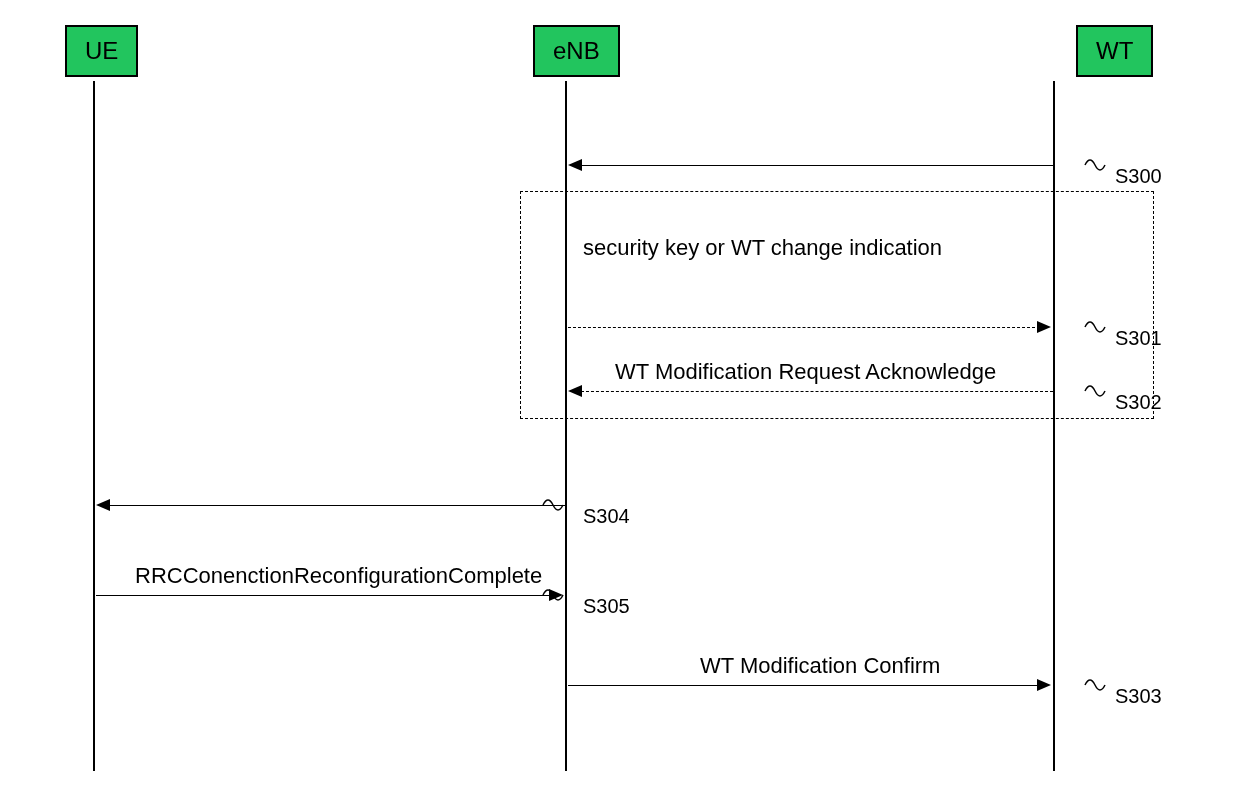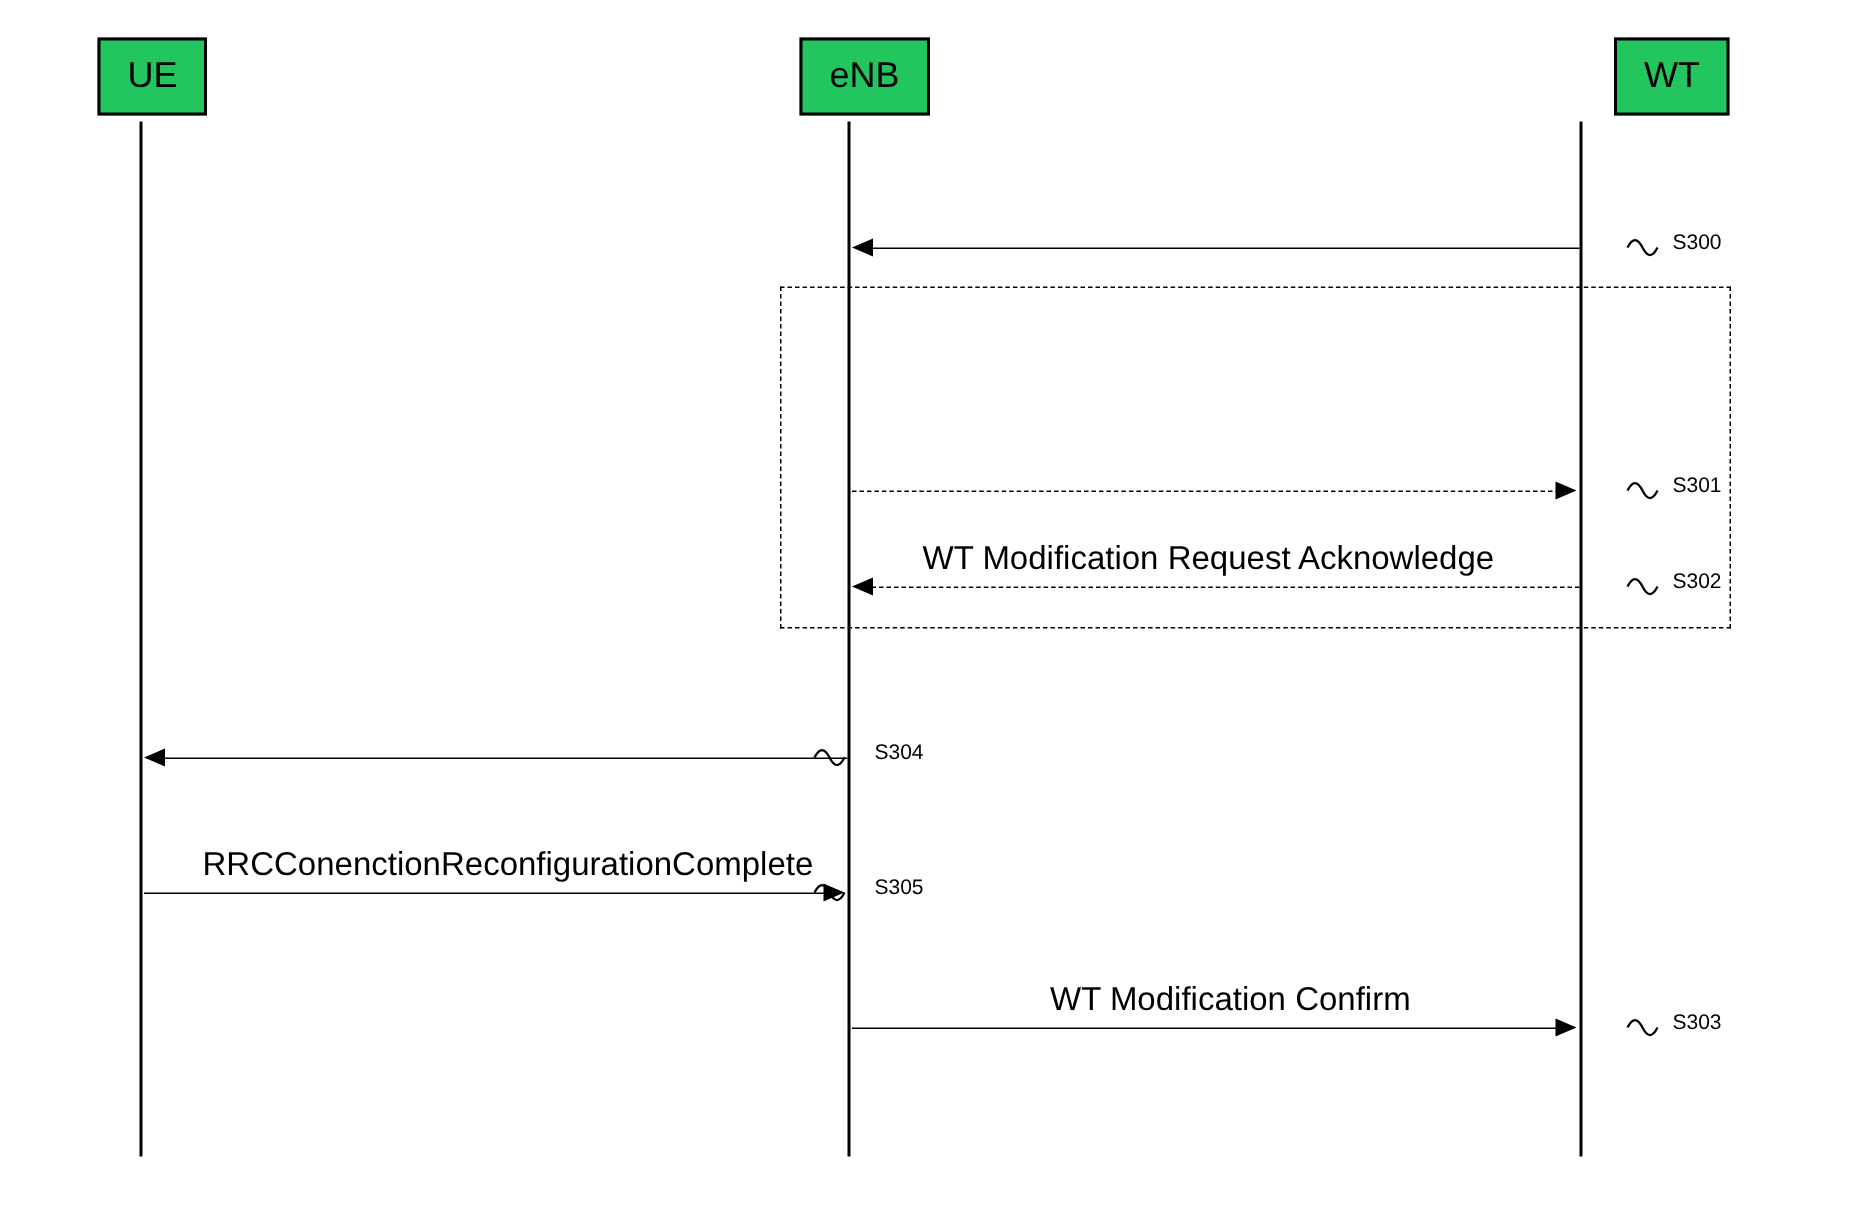--- a/index.html
+++ b/index.html
@@ -1,21 +1,21 @@
 <!DOCTYPE html>
 <html><head>
   <meta charset="utf-8">
   <style>
     * { box-sizing: border-box; margin: 0; padding: 0; }
     body { font-family: Arial, sans-serif; background: #fff; width: 1240px; height: 805px; position: relative; }
     .diagram { position: absolute; top: 25px; left: 65px; width: 1120px; height: 760px; }
     .actor-box { position: absolute; border: 2px solid #000; background: #22c55e; text-align: center; padding: 10px 18px; font-size: 24px; top: 0; }
     .lifeline { position: absolute; width: 2px; background: #000; top: 56px; height: 690px; }
     .msg-label { position: absolute; font-size: 22px; white-space: nowrap; }
-    .step-label { position: absolute; font-size: 14px; }
+    .step-label { position: absolute; font-size: 20px; margin-top: 12px; }
     .arrow-line { position: absolute; height: 1px; background: #000; }
     .arrow-line-dashed { position: absolute; height: 0; border-top: 1.5px dashed #000; }
     .arrowhead-right { position: absolute; width: 0; height: 0; border-top: 6px solid transparent; border-bottom: 6px solid transparent; border-left: 14px solid #000; }
     .arrowhead-left { position: absolute; width: 0; height: 0; border-top: 6px solid transparent; border-bottom: 6px solid transparent; border-right: 14px solid #000; }
     .squiggle { position: absolute; }
     .dashed-box { position: absolute; border: 1.5px dashed #000; }
   </style>
 </head>
 <body>
 
@@ -36,20 +36,21 @@
   <div class="lifeline" style="left:988px;"></div>
 
   <div class="arrow-line" style="left:516px; top:140px; width:472px;"></div>
   <div class="arrowhead-left" style="left:503px; top:134px;"></div>
   <svg class="squiggle" style="left:1018px; top:130px;" width="30" height="20">
       <path d="M2,10 Q7,0 12,10 Q17,20 22,10" stroke="#000" stroke-width="1.5" fill="none"></path>
     </svg>
   <div class="step-label" style="left:1050px; top:128px;">S300</div>
 
   <div class="dashed-box" style="left:455px; top:166px; width:634px; height:228px;"></div>
+  <div class="msg-label" style="left:518px; top:210px;">security key or WT change indication</div>
 
   <div class="arrow-line-dashed" style="left:503px; top:302px; width:472px;"></div>
   <div class="arrowhead-right" style="left:972px; top:296px;"></div>
   <svg class="squiggle" style="left:1018px; top:292px;" width="30" height="20">
       <path d="M2,10 Q7,0 12,10 Q17,20 22,10" stroke="#000" stroke-width="1.5" fill="none"></path>
     </svg>
   <div class="step-label" style="left:1050px; top:290px;">S301</div>
 
   <div class="msg-label" style="left:550px; top:334px;">WT Modification Request Acknowledge</div>
   <div class="arrow-line-dashed" style="left:516px; top:366px; width:472px;"></div>

